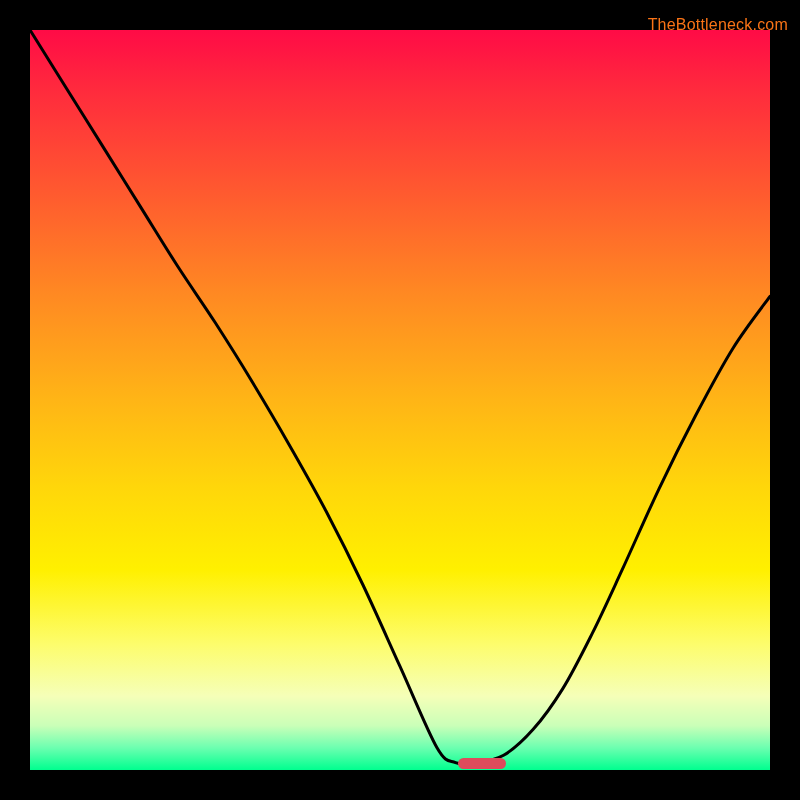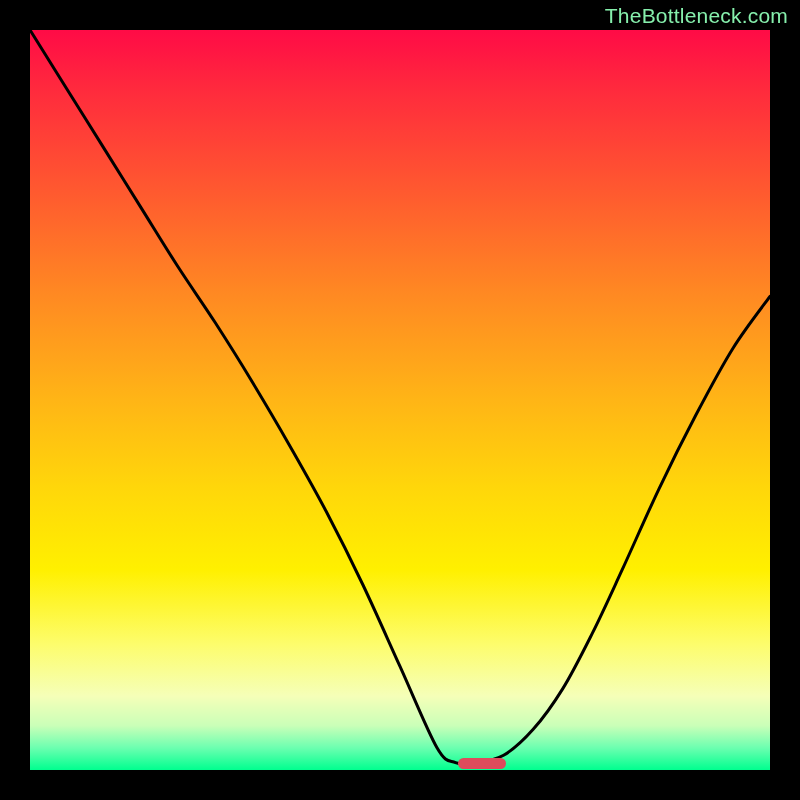--- a/index.html
+++ b/index.html
@@ -56,25 +56,25 @@
     height: 740px;
   }
   .marker {
     position: absolute;
     height: 11px;
     border-radius: 6px;
     background: #dd4c5c;
   }
   .watermark {
     position: absolute;
-    top: 4px;
+    top: 16px;
     right: 12px;
-    color: #86efac;
+    color: #f97316;
     font-family: Arial, Helvetica, sans-serif;
-    font-size: 21px;
+    font-size: 16px;
     letter-spacing: 0.2px;
     user-select: none;
   }
 </style>
 </head>
 <body>
 
 <div class="frame">
 
   <div class="plot">

